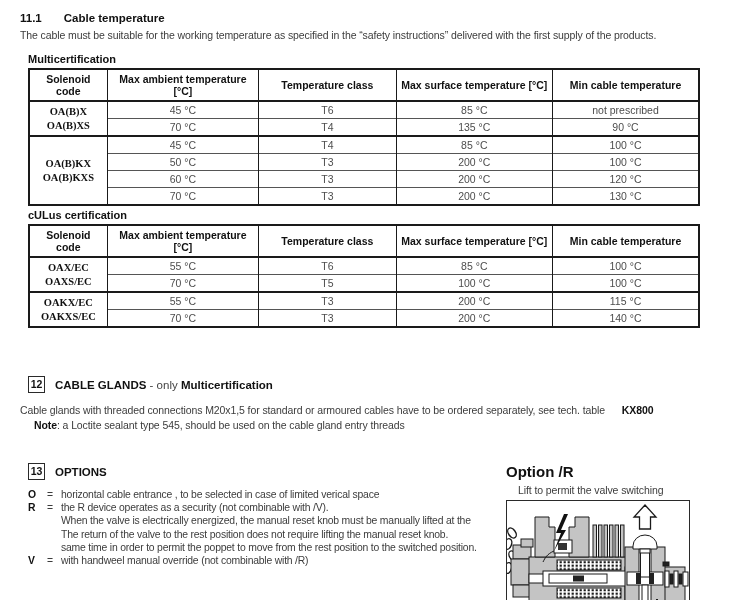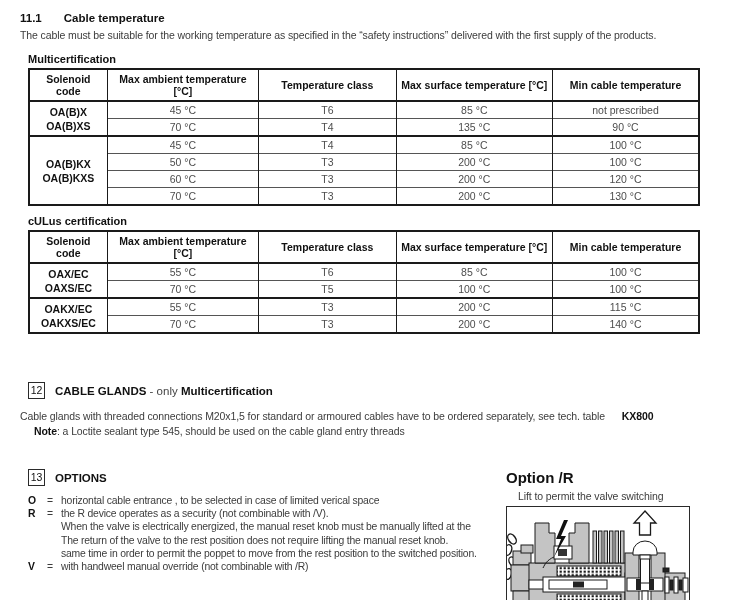--- a/index.html
+++ b/index.html
@@ -33,28 +33,28 @@
     border-left: 1px solid #1a1a1a; border-right: 1px solid #1a1a1a;
     border-bottom: 1.5px solid #1a1a1a;
   }
   .data-table td {
     text-align: center; color: #4d4d4d;
     padding: 2px 2px; height: 12px;
     border-left: 1px solid #1a1a1a; border-right: 1px solid #1a1a1a;
     border-top: 1px solid #555;
   }
   .data-table tr.group-start td { border-top: 2px solid #1a1a1a; }
-  .data-table td.code-cell { font-weight: bold; color: #111; vertical-align: middle; line-height: 14px; }
+  .data-table td.code-cell { font-weight: bold; color: #111; vertical-align: middle; line-height: 14px; font-family: Liberation Serif, serif; }
 
   
   .sec-row { display: flex; align-items: center; margin-left: 8px; }
   .numbox {
     width: 15px; height: 15px; border: 1px solid #2a2a2a;
     text-align: center; line-height: 15px;
-    font-weight: normal; font-size: 10.5px; color: #111;
+    font-weight: bold; font-size: 10.5px; color: #111;
     flex: 0 0 auto; margin-right: 10px;
   }
   .sec-title { font-size: 11.5px; color: #111; font-weight: bold; }
   .sec-title .norm { font-weight: normal; color: #444; }
 
   .body-line { font-size: 10.5px; letter-spacing: -0.1px; color: #3c3c3c; margin: 0; line-height: 15px; }
   .body-line b { color: #111; padding-left: 14px; }
   .s12-body { margin-top: 10px; }
 
   
@@ -153,21 +153,21 @@
           <tr>
             <td>70 °C</td>
             <td>T3</td>
             <td>200 °C</td>
             <td>130 °C</td>
           </tr>
         </tbody>
       </table>
   </div>
 
-  <div style="margin-top:9px">
+  <div style="margin-top:3px">
     <div class="table-title">cULus certification</div>
     <table class="data-table" data-table="1">
       <colgroup>
         <col style="width:78px">
           <col style="width:151px">
           <col style="width:137px">
           <col style="width:156px">
           <col style="width:146px">
       </colgroup>
     <thead>

